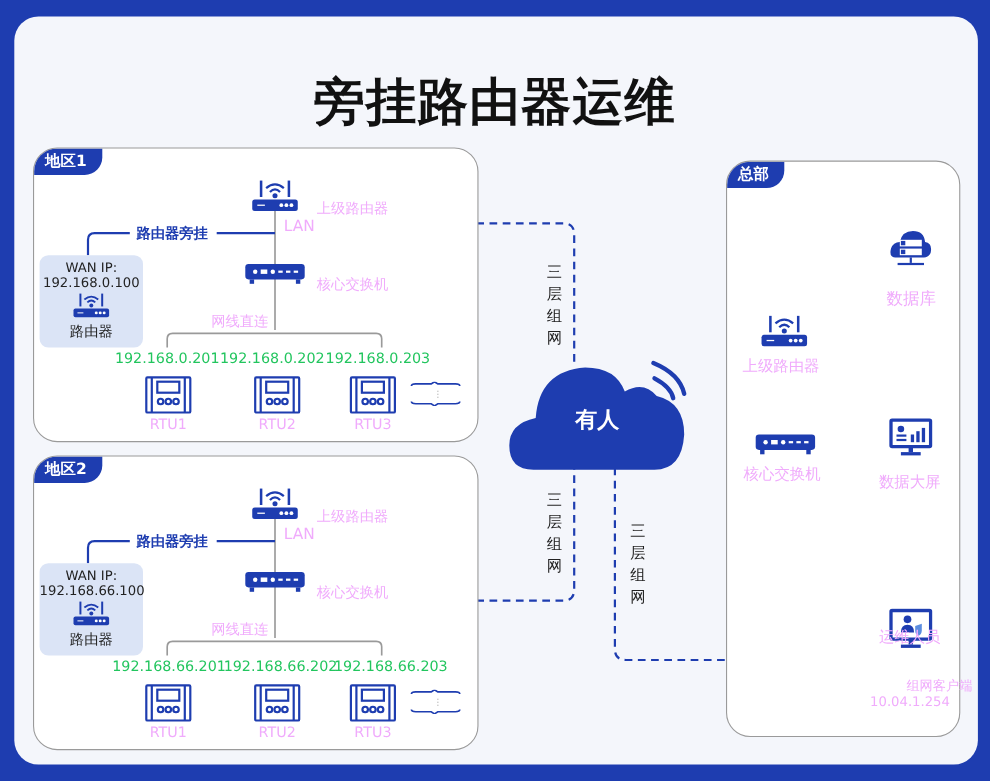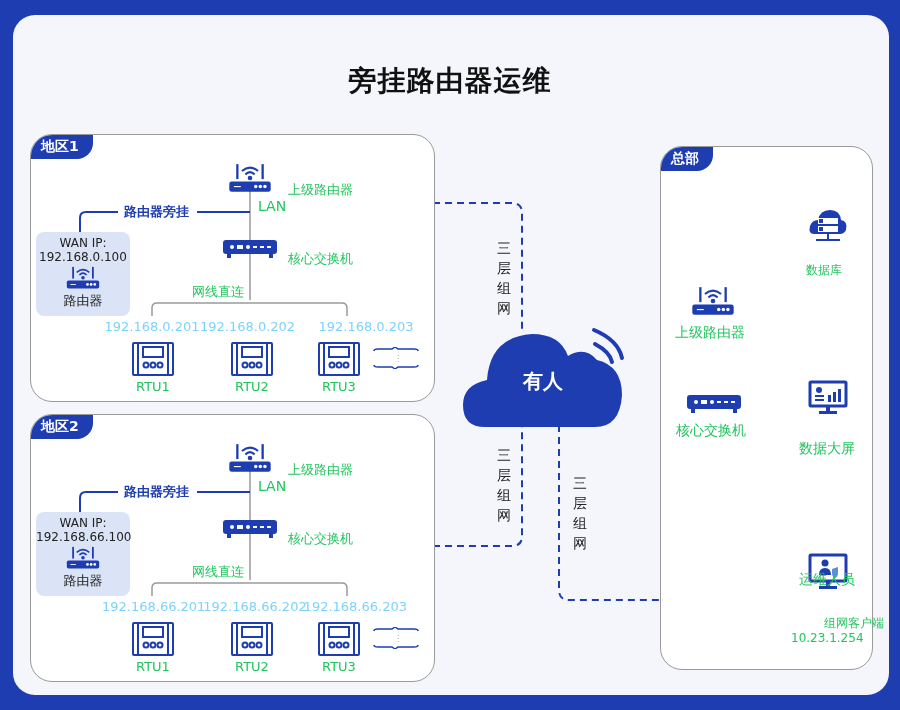--- a/index.html
+++ b/index.html
@@ -1,24 +1,24 @@
 <!DOCTYPE html>
 <html><head>
 <meta charset="utf-8">
 <style>
   * { box-sizing: border-box; margin: 0; padding: 0; }
   html, body { width: 900px; height: 710px; overflow: hidden; }
   body { background: #1e3db0; font-family: "DejaVu Sans", "Liberation Sans", sans-serif; position: relative; }
   .card { position: absolute; left: 13px; top: 15px; width: 876px; height: 680px; background: #f4f6fb; border-radius: 22px; }
-  .title { position: absolute; left: 0; width: 900px; top: 62px; text-align: center; font-size: 28px; font-weight: bold; color: #111; letter-spacing: 1px; }
+  .title { position: absolute; left: 0; width: 900px; top: 62px; text-align: center; font-size: 46px; font-weight: bold; color: #111; letter-spacing: 1px; }
   .region { position: absolute; border: 1.5px solid #9a9a9a; border-radius: 22px; background: #fff; overflow: hidden; }
   .tag { position: absolute; left: 0; top: 0; background: #1e3db0; color: #fff; font-weight: bold; font-size: 14px; padding: 3px 14px 3px 10px; border-bottom-right-radius: 16px; }
   .abs { position: absolute; }
-  .lbl { position: absolute; font-size: 13px; color: #22c55e; white-space: nowrap; }
-  .ip { font-size: 13px; color: #7dd3fc; }
+  .lbl { position: absolute; font-size: 13px; color: #f0abfc; white-space: nowrap; }
+  .ip { font-size: 13px; color: #22c55e; }
   .blue { color: #1e3db0; font-weight: bold; }
   .wanbox { position: absolute; background: #dbe4f6; border-radius: 8px; text-align: center; font-size: 12px; color: #222; }
   .vert { position: absolute; font-size: 14px; color: #222; width: 16px; line-height: 20px; text-align: center; }
   svg.ov { position: absolute; left: 0; top: 0; }
   .cloudtext { position: absolute; color: #fff; font-weight: bold; font-size: 20px; text-align: center; line-height: 22px; }
 </style>
 </head>
 <body>
 
 <div class="card"></div>
@@ -118,21 +118,21 @@
           <rect x="2" y="2" width="40" height="32" rx="1"></rect>
           <line x1="7" y1="2" x2="7" y2="34"></line>
           <line x1="37" y1="2" x2="37" y2="34"></line>
           <rect x="12" y="6" width="20" height="10"></rect>
           <circle cx="15" cy="24" r="2.5"></circle>
           <circle cx="22" cy="24" r="2.5"></circle>
           <circle cx="29" cy="24" r="2.5"></circle>
         </g>
       </svg></div>
     <div class="lbl" style="left:230px;width:44px;text-align:center;top:379px">RTU2</div>
-    <div class="lbl ip" style="left:311px;width:110px;text-align:center;top:319px">192.168.0.203</div>
+    <div class="lbl ip" style="left:296px;width:110px;text-align:left;top:319px">192.168.0.203</div>
     <div class="abs" style="left:317px;top:341px"><svg width="44" height="36" viewBox="0 0 44 36">
         <g fill="none" stroke="#1e3db0" stroke-width="2">
           <rect x="2" y="2" width="40" height="32" rx="1"></rect>
           <line x1="7" y1="2" x2="7" y2="34"></line>
           <line x1="37" y1="2" x2="37" y2="34"></line>
           <rect x="12" y="6" width="20" height="10"></rect>
           <circle cx="15" cy="24" r="2.5"></circle>
           <circle cx="22" cy="24" r="2.5"></circle>
           <circle cx="29" cy="24" r="2.5"></circle>
         </g>
@@ -270,21 +270,21 @@
 <div id="hq-content">
   <div class="abs" style="left:808px;top:208px"><svg width="40" height="36" viewBox="0 0 40 36">
         <path d="M6 26 Q0 26 2 18 Q4 12 10 12 Q12 2 22 2 Q32 2 33 12 Q40 13 38 22 Q36 26 32 26Z" fill="#1e3db0"></path>
         <rect x="10" y="10" width="20" height="6" fill="#fff"></rect>
         <rect x="10" y="18" width="20" height="6" fill="#fff"></rect>
         <rect x="11" y="11" width="4" height="4" fill="#1e3db0"></rect>
         <rect x="11" y="19" width="4" height="4" fill="#1e3db0"></rect>
         <rect x="19" y="26" width="2" height="5" fill="#1e3db0"></rect>
         <rect x="8" y="31" width="24" height="2" fill="#1e3db0"></rect>
       </svg></div>
-  <div class="lbl" style="left:806px;top:262px;font-size:12px">数据库</div>
+  <div class="lbl" style="left:806px;top:262px;font-size:15px">数据库</div>
   <div class="abs" style="left:690px;top:286px"><svg width="46" height="32.199999999999996" viewBox="0 0 40 28">
         <rect x="8" y="1" width="2" height="13" fill="#1e3db0"></rect>
         <rect x="30" y="1" width="2" height="13" fill="#1e3db0"></rect>
         <circle cx="20" cy="13" r="2" fill="#1e3db0"></circle>
         <path d="M16 10 Q20 6 24 10 M13 7 Q20 1 27 7" stroke="#1e3db0" stroke-width="1.8" fill="none"></path>
         <rect x="2" y="16" width="36" height="9" rx="2" fill="#1e3db0"></rect>
         <circle cx="25" cy="20.5" r="1.5" fill="#fff"></circle>
         <circle cx="29" cy="20.5" r="1.5" fill="#fff"></circle>
         <circle cx="33" cy="20.5" r="1.5" fill="#fff"></circle>
         <rect x="6" y="20" width="6" height="1" fill="#fff"></rect>
@@ -306,25 +306,25 @@
         <rect x="2" y="2" width="36" height="24" rx="1" fill="none" stroke="#1e3db0" stroke-width="3"></rect>
         <circle cx="11" cy="10" r="3" fill="#1e3db0"></circle>
         <rect x="7" y="15" width="9" height="2" fill="#1e3db0"></rect>
         <rect x="7" y="19" width="9" height="2" fill="#1e3db0"></rect>
         <rect x="20" y="15" width="3" height="7" fill="#1e3db0"></rect>
         <rect x="25" y="12" width="3" height="10" fill="#1e3db0"></rect>
         <rect x="30" y="9" width="3" height="13" fill="#1e3db0"></rect>
         <rect x="18" y="26" width="4" height="5" fill="#1e3db0"></rect>
         <rect x="11" y="31" width="18" height="3" fill="#1e3db0"></rect>
       </svg></div>
-  <div class="lbl" style="left:799px;top:440px;font-size:14px">数据大屏</div>
+  <div class="lbl" style="left:799px;top:430px;font-size:14px">数据大屏</div>
   <div class="abs" style="left:808px;top:553px"><svg width="40" height="38" viewBox="0 0 40 38">
         <rect x="2" y="2" width="36" height="26" rx="1" fill="none" stroke="#1e3db0" stroke-width="3"></rect>
         <circle cx="17" cy="10" r="3.5" fill="#1e3db0"></circle>
         <path d="M11 22 Q11 15 17 15 Q23 15 23 22Z" fill="#1e3db0"></path>
         <path d="M24 16 L30 14 L30 20 Q30 24 27 25 Q24 24 24 20Z" fill="#5b8de0"></path>
         <rect x="18" y="28" width="4" height="5" fill="#1e3db0"></rect>
         <rect x="11" y="33" width="18" height="3" fill="#1e3db0"></rect>
       </svg></div>
   <div class="lbl" style="left:799px;top:571px;font-size:14px">运维人员</div>
   <div class="lbl" style="left:824px;top:615px;font-size:12px">组网客户端</div>
-  <div class="lbl" style="left:791px;top:631px;font-size:12px">10.23.1.254</div>
+  <div class="lbl" style="left:791px;top:631px;font-size:12px">10.04.1.254</div>
 </div>
 
 </body></html>

